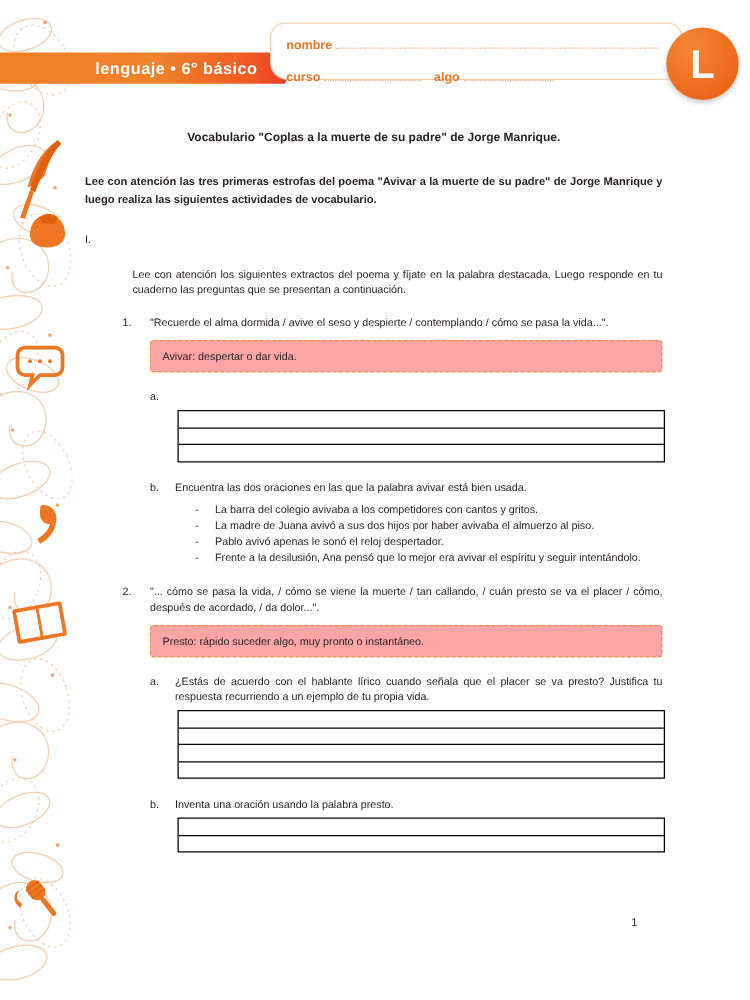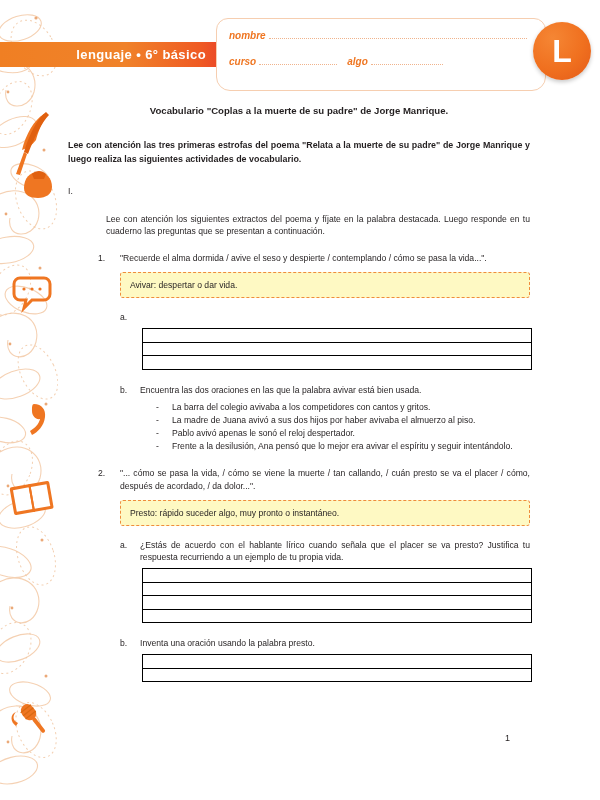--- a/index.html
+++ b/index.html
@@ -64,26 +64,25 @@
     width: 0; height: 0;
     border-top: 12.5px solid transparent;
     border-bottom: 12.5px solid transparent;
     border-left: 9px solid #e8402a;
   }
   #student-fields {
     position: absolute;
     left: 216px;
     top: 0;
     width: 330px;
-    height: 73px;
+    height: 46px;
     border: 1px solid #f6ceb0;
     border-radius: 12px 12px 14px 14px;
     box-sizing: border-box;
     background: #fff;
-    font-style: italic;
   }
   .field-row {
     position: absolute;
     display: flex;
     align-items: baseline;
     white-space: nowrap;
   }
   .field-label {
     color: #ef7622;
     font-size: 10px;
@@ -180,21 +179,21 @@
     text-align: justify;
   }
 
   .definition-box {
     margin: 5px 0 13px 52px;
     border: 1px dashed #ef8c3c;
     border-radius: 3px;
     padding: 6px 9px;
     font-size: 8.6px;
     line-height: 1.4;
-    background: #fef9c3;
+    background: #fca5a5;
   }
 
   .letter-item {
     display: flex;
     margin: 0 0 4px 0;
     padding-left: 52px;
   }
   .letter-marker {
     width: 20px;
     flex: 0 0 20px;
@@ -368,21 +367,21 @@
 
   <div id="logo-badge">
     <span id="logo-letter">L</span>
   </div>
 </div>
 
 <div id="content">
 
   <div id="worksheet-title">Vocabulario "Coplas a la muerte de su padre" de Jorge Manrique.</div>
 
-  <div id="intro-paragraph">Lee con atención las tres primeras estrofas del poema "Relata a la muerte de su padre" de Jorge Manrique y luego realiza las siguientes actividades de vocabulario.</div>
+  <div id="intro-paragraph">Lee con atención las tres primeras estrofas del poema "Avivar a la muerte de su padre" de Jorge Manrique y luego realiza las siguientes actividades de vocabulario.</div>
 
   <div class="section-row">
     <div class="section-marker">I.</div>
     <div class="section-body">Lee con atención los siguientes extractos del poema y fíjate en la palabra destacada. Luego responde en tu cuaderno las preguntas que se presentan a continuación.</div>
   </div>
 
   <div class="numbered-item">
     <div class="num-marker">1.</div>
     <div class="num-body">"Recuerde el alma dormida / avive el seso y despierte / contemplando / cómo se pasa la vida...".</div>
   </div>

